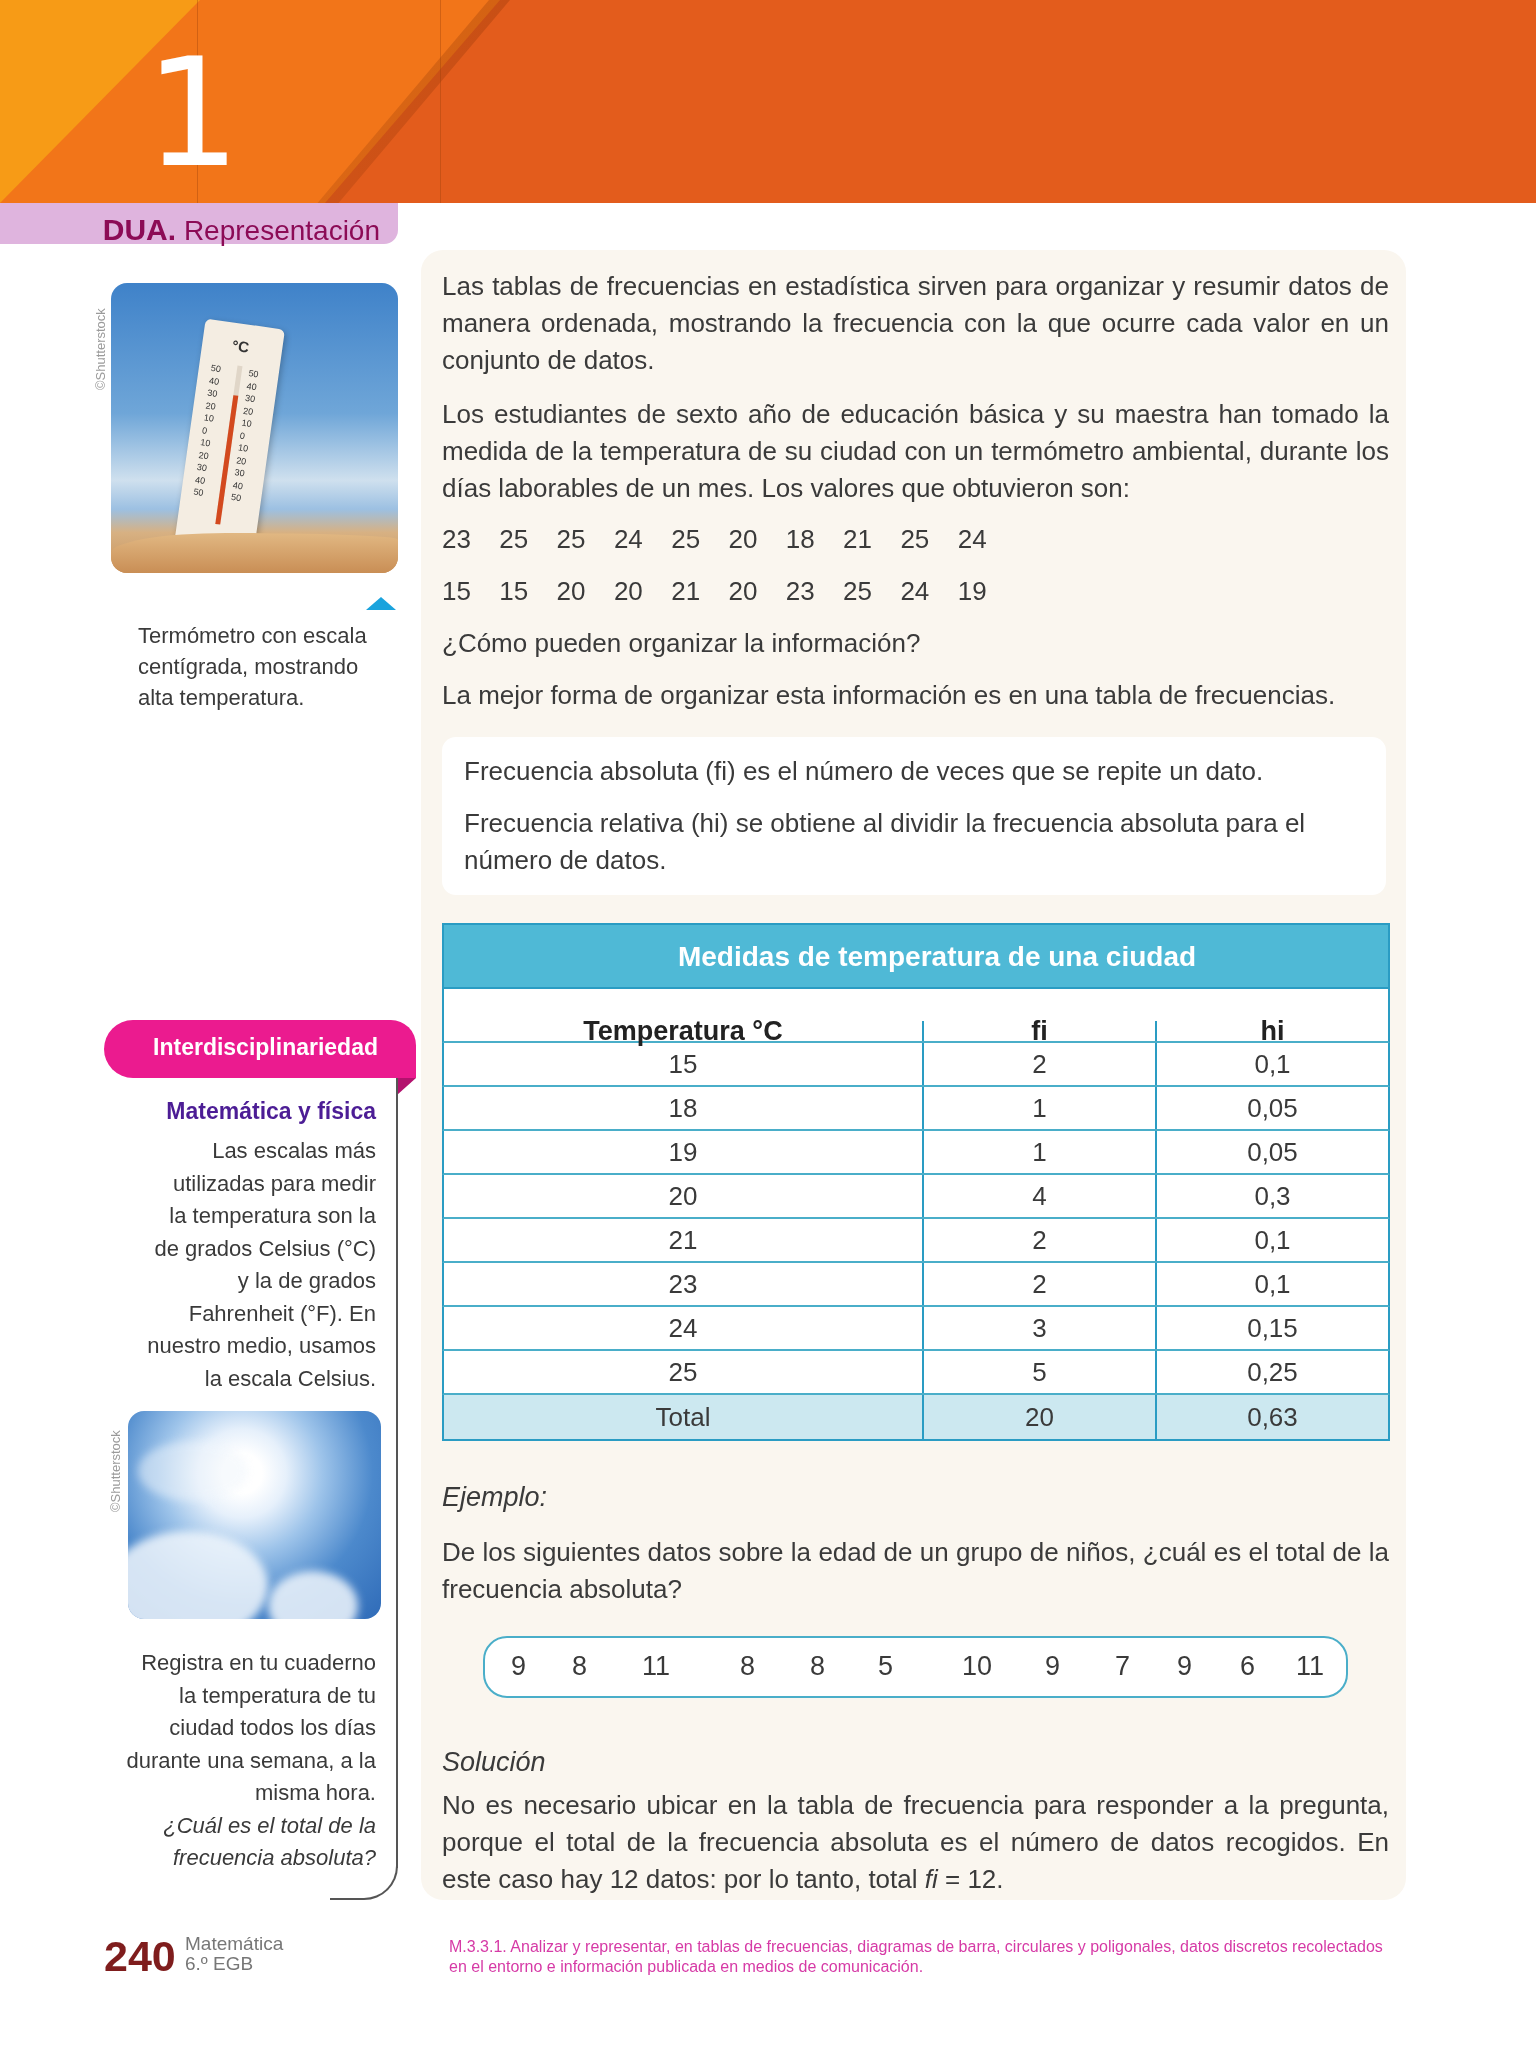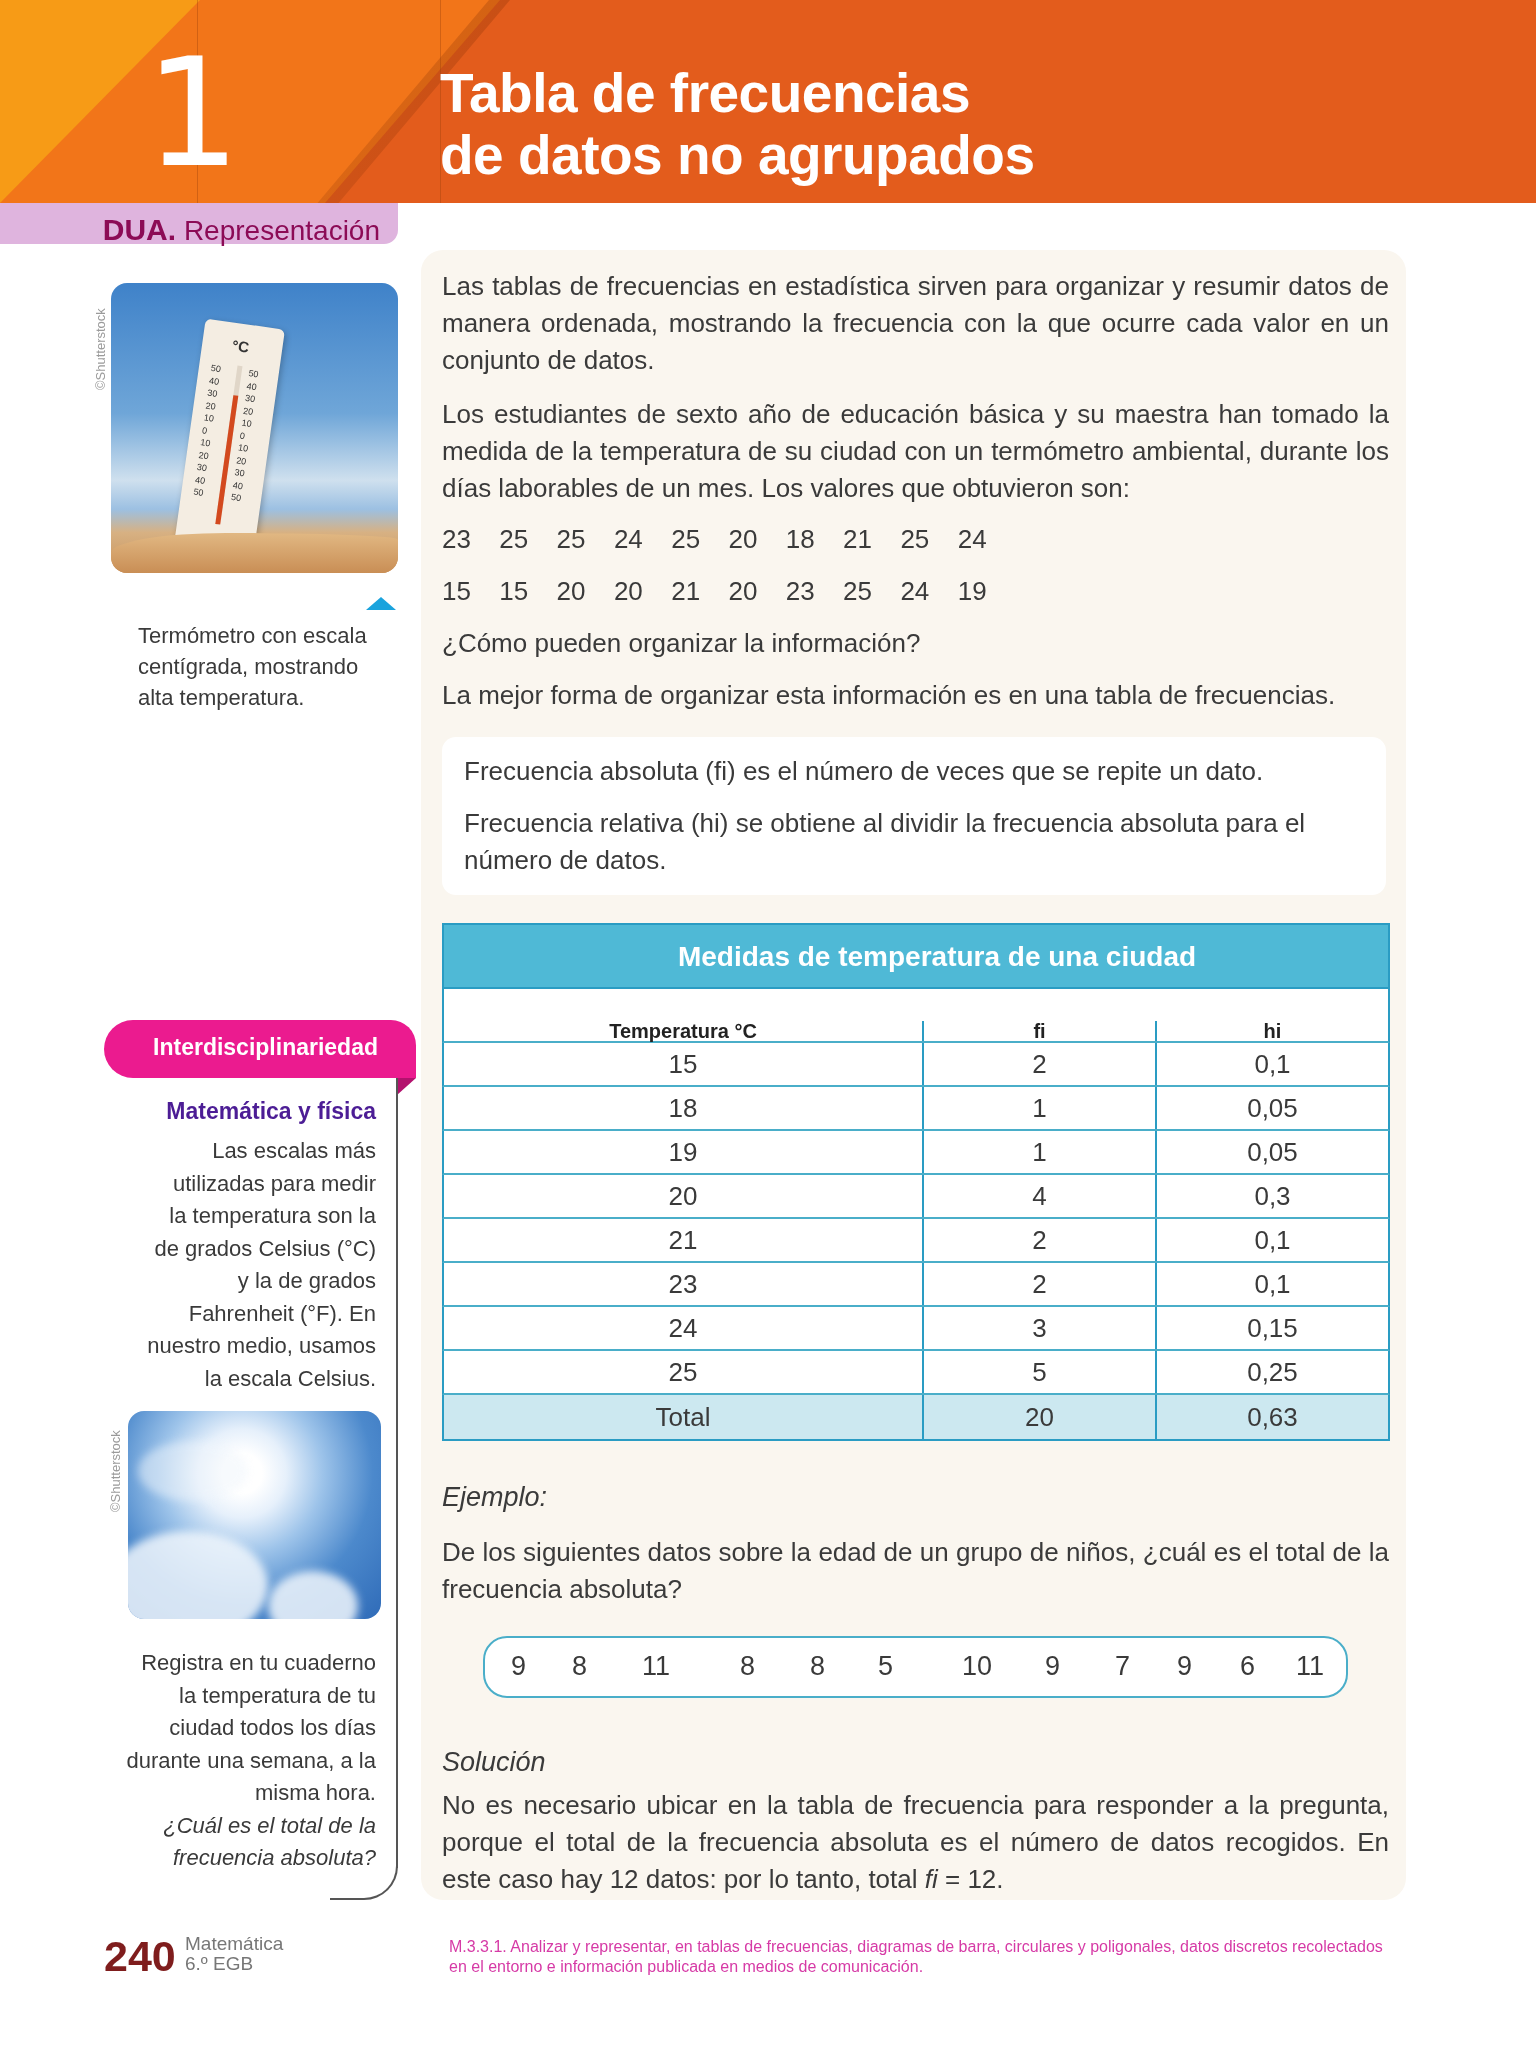--- a/index.html
+++ b/index.html
@@ -65,21 +65,21 @@
   .defbox { position: absolute; left: 442px; top: 737px; width: 944px; height: 158px; background: #ffffff; border-radius: 14px; }
   .defbox .d { position: absolute; left: 22px; width: 900px; font-size: 26px; line-height: 37px; color: #3a3a3a; }
   .tbl-title { position: absolute; left: 442px; top: 923px; width: 948px; height: 66px; background: #4fb9d6; border: 2px solid #2a9cc3; color: #fff; font-size: 28px; font-weight: 700; text-align: center; line-height: 64px; padding-left: 42px; }
   .grid { position: absolute; left: 442px; top: 989px; width: 948px; }
   .row { display: flex; height: 44px; border-left: 2px solid #2a9cc3; border-right: 2px solid #2a9cc3; border-bottom: 2px solid #4aaec9; background: #fff; }
   .row.head { height: 54px; }
   .row.total { height: 46px; background: #cce8f0; border-bottom: 2px solid #2a9cc3; }
   .cell { display: flex; align-items: center; justify-content: center; font-size: 26px; color: #3a3a3a; border-right: 2px solid #2a9cc3; }
   .cell:last-child { border-right: none; }
   .c1 { width: 480px; } .c2 { width: 233px; } .c3 { width: 231px; }
-  .row.head .cell { font-weight: 700; color: #222; font-size: 20px; margin-top: 32px; }
+  .row.head .cell { font-weight: 700; color: #222; font-size: 27px; margin-top: 32px; }
 
   .ejemplo { position: absolute; left: 442px; top: 1482px; font-size: 27px; font-style: italic; color: #3a3a3a; }
   .pill { position: absolute; left: 483px; top: 1636px; width: 865px; height: 62px; background: #fff; border: 2px solid #4aaec9; border-radius: 24px; }
   .pill span { position: absolute; top: 13px; font-size: 27px; color: #3a3a3a; }
   .solucion { position: absolute; left: 442px; top: 1735px; font-size: 27px; font-style: italic; color: #3a3a3a; margin-top: 12px; }
 
   
   .pg-num { position: absolute; left: 104px; top: 1932px; font-size: 43px; font-weight: 700; color: #7f1d1d; }
   .pg-subj { position: absolute; left: 185px; top: 1934px; font-size: 19px; line-height: 20px; color: #777; }
   .pg-std { position: absolute; left: 449px; top: 1937px; width: 955px; font-size: 16px; line-height: 20px; color: #d63aa6; }
@@ -87,24 +87,20 @@
 </head>
 <body>
 
 <div class="header">
   <div class="band-a"></div>
   <div class="band-a-shadow"></div>
   <div class="band-b"></div>
   <div class="vline" style="left:197px"></div>
   <div class="vline" style="left:440px"></div>
   <div class="num">1</div>
-  <div class="title">
-    <div>Tabla de frecuencias</div>
-    <div>de datos no agrupados</div>
-  </div>
 </div>
 
 <div class="dua">
   <div class="label">
     <b>DUA.</b>
     <span>Representación</span>
   </div>
 </div>
 
 <div class="credit" style="left:93px; top:390px;">©Shutterstock</div>

